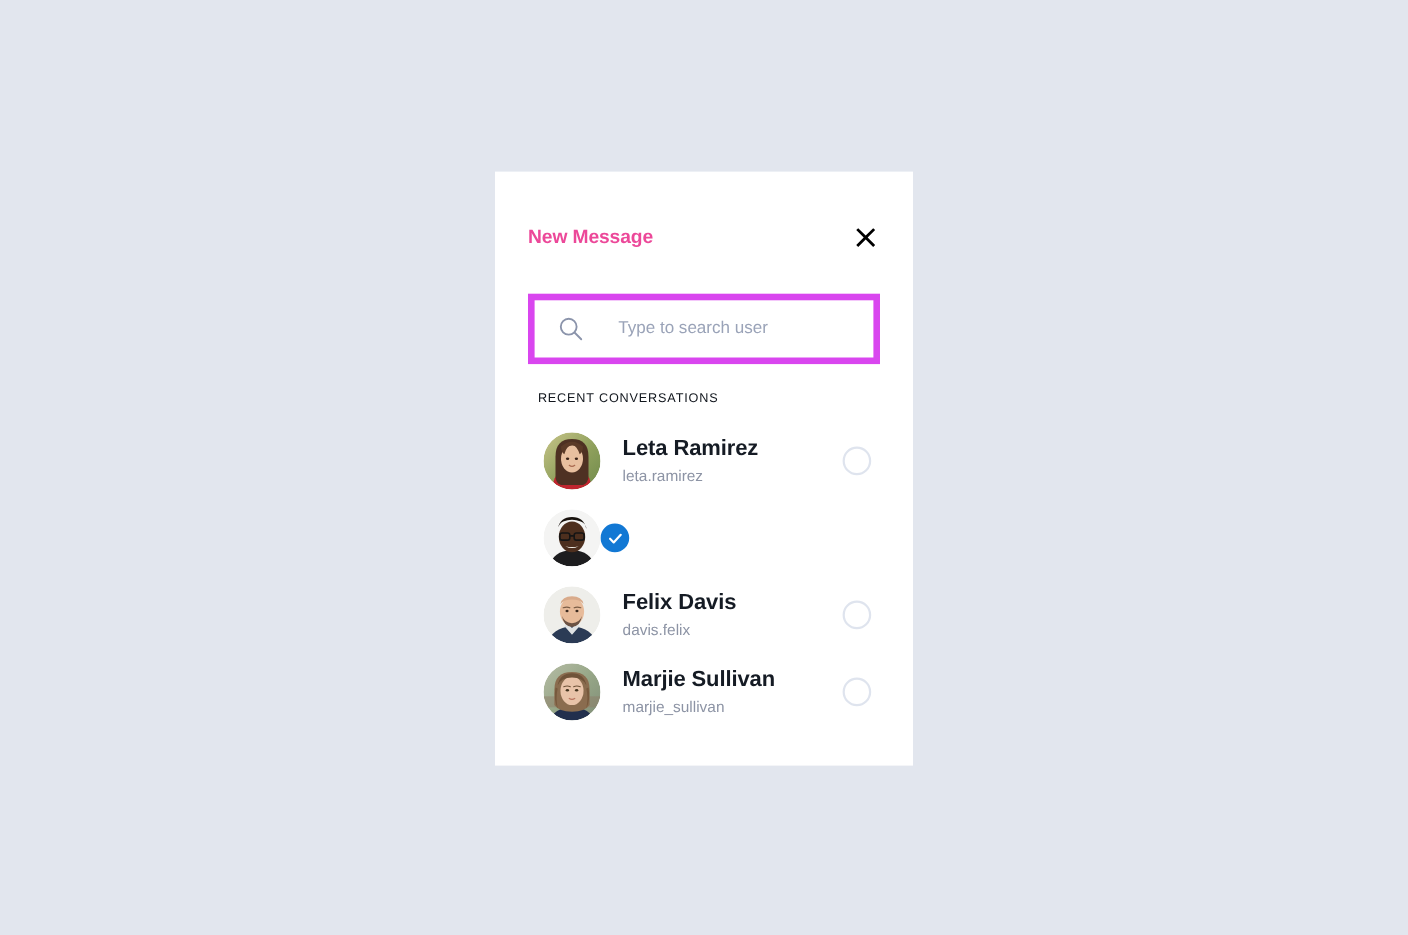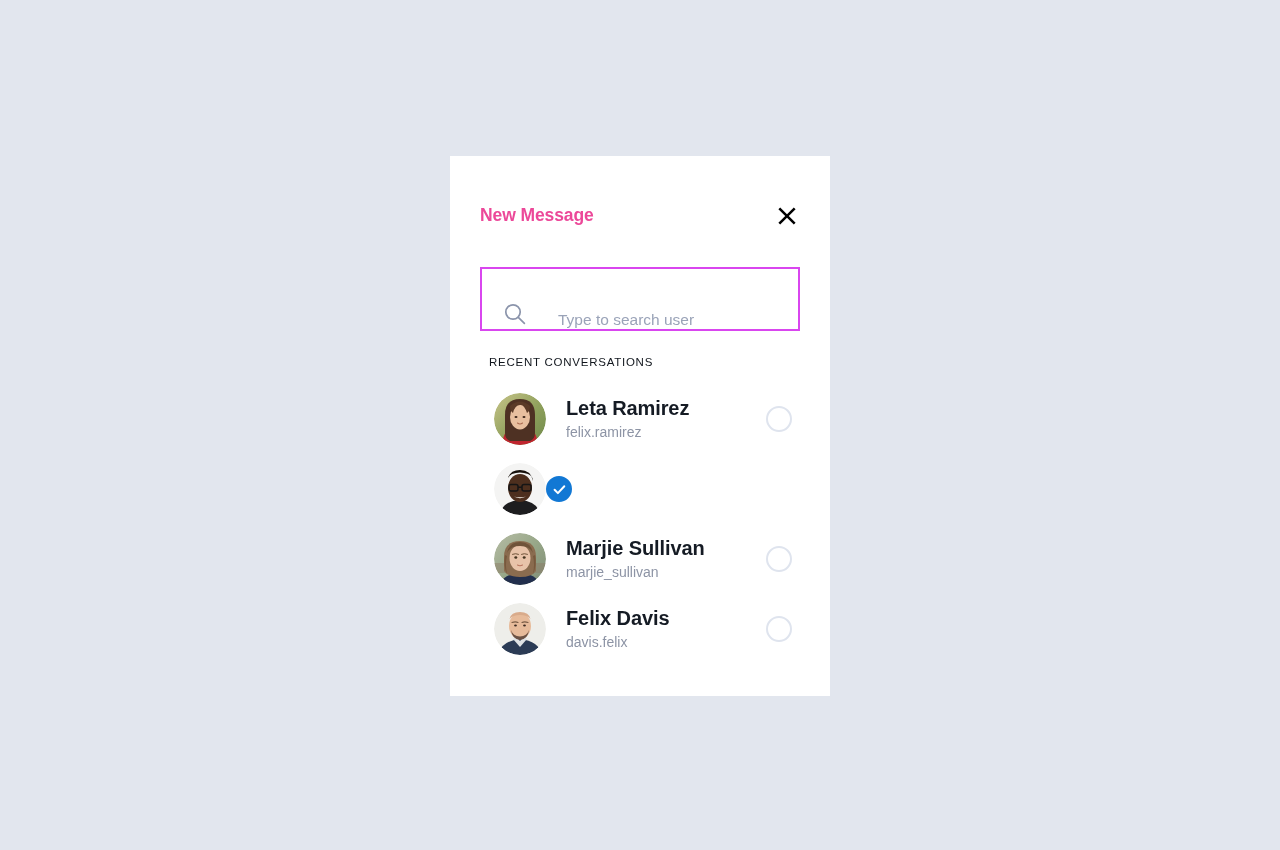--- a/index.html
+++ b/index.html
@@ -54,24 +54,24 @@
     background: none;
     border: none;
     padding: 0;
   }
   .close-button svg { display: block; }
 
   
   .search-wrap {
     margin: 38px 30px 0 30px;
     height: 64px;
-    border: 2px solid #d946ef;
+    border: 6px solid #d946ef;
     background: #ffffff;
     display: flex;
-    align-items: flex-end;
+    align-items: center;
     padding: 0 18px;
   }
 
   .search-icon {
     width: 30px;
     height: 30px;
     flex: 0 0 auto;
     display: flex;
     align-items: center;
     justify-content: center;
@@ -225,21 +225,21 @@
             <ellipse cx="26" cy="24" rx="10" ry="12.5" fill="#e8bf9f"></ellipse>
             <path d="M16 13 Q26 4 36 13 Q36 18 33 20 Q30 11 26 12 Q21 12 19 20 Q16 18 16 13 Z" fill="#5b3a27"></path>
             <ellipse cx="22" cy="24" rx="1.5" ry="1.1" fill="#3a2318"></ellipse>
             <ellipse cx="30" cy="24" rx="1.5" ry="1.1" fill="#3a2318"></ellipse>
             <path d="M23.5 30 Q26 32 28.5 30" stroke="#a9694f" stroke-width="1.1" fill="none" stroke-linecap="round"></path>
           </g>
         </svg>
       </div>
       <div class="user-meta">
         <div class="user-name">Leta Ramirez</div>
-        <div class="user-handle">felix.ramirez</div>
+        <div class="user-handle">leta.ramirez</div>
       </div>
       <div class="select-toggle off">
         
       </div>
     </div>
 
     <div class="user-row">
       <div class="avatar">
         <svg viewBox="0 0 52 52" aria-hidden="true">
           <defs>
@@ -256,20 +256,51 @@
             <rect x="28" y="21.5" width="9" height="6.5" rx="2" fill="none" stroke="#151515" stroke-width="1.5"></rect>
             <line x1="24" y1="24.2" x2="28" y2="24.2" stroke="#151515" stroke-width="1.5"></line>
             <path d="M20 33.5 Q26 37 32 33.5 Q26 35.2 20 33.5 Z" fill="#f2efe8"></path>
           </g>
         </svg>
       </div>
       <div class="select-toggle on">
         <svg width="15" height="15" viewBox="0 0 15 15" aria-hidden="true">
           <path d="M2.6 7.8 L5.9 11.1 L12.3 4.2" fill="none" stroke="#ffffff" stroke-width="2" stroke-linecap="round" stroke-linejoin="round"></path>
         </svg>
+      </div>
+    </div>
+
+    <div class="user-row">
+      <div class="avatar">
+        <svg viewBox="0 0 52 52" aria-hidden="true">
+          <defs>
+              <clipPath id="c3">
+                <circle cx="26" cy="26" r="26"></circle>
+              </clipPath>
+            </defs>
+          <g clip-path="url(#c3)">
+            <rect width="52" height="52" fill="#eeeeea"></rect>
+            <path d="M4 52 Q7 38 26 36 Q45 38 48 52 Z" fill="#2b3b55"></path>
+            <path d="M19 36 L26 44 L33 36 L30 34 L26 38 L22 34 Z" fill="#dfe2e4"></path>
+            <ellipse cx="26" cy="23" rx="11" ry="13" fill="#e7bb9a"></ellipse>
+            <path d="M15.5 16 Q17 9 26 9 Q35 9 36.5 16 Q33 12 26 12 Q19 12 15.5 16 Z" fill="#d9ab8b"></path>
+            <path d="M17 27 Q18 36 26 37 Q34 36 35 27 Q33 33 26 33.5 Q19 33 17 27 Z" fill="#6b5244"></path>
+            <ellipse cx="21.5" cy="22.5" rx="1.4" ry="1.1" fill="#3b2a20"></ellipse>
+            <ellipse cx="30.5" cy="22.5" rx="1.4" ry="1.1" fill="#3b2a20"></ellipse>
+            <path d="M18 19.5 Q21.5 18.2 24 19.5" stroke="#7a5c45" stroke-width="1.1" fill="none" stroke-linecap="round"></path>
+            <path d="M28 19.5 Q30.5 18.2 34 19.5" stroke="#7a5c45" stroke-width="1.1" fill="none" stroke-linecap="round"></path>
+          </g>
+        </svg>
+      </div>
+      <div class="user-meta">
+        <div class="user-name">Felix Davis</div>
+        <div class="user-handle">davis.felix</div>
+      </div>
+      <div class="select-toggle off">
+        
       </div>
     </div>
 
     <div class="user-row">
       <div class="avatar">
         <svg viewBox="0 0 52 52" aria-hidden="true">
           <defs>
             <clipPath id="c4">
                 <circle cx="26" cy="26" r="26"></circle>
               </clipPath>
@@ -298,45 +329,14 @@
       </div>
       <div class="user-meta">
         <div class="user-name">Marjie Sullivan</div>
         <div class="user-handle">marjie_sullivan</div>
       </div>
       <div class="select-toggle off">
         
       </div>
     </div>
 
-    <div class="user-row">
-      <div class="avatar">
-        <svg viewBox="0 0 52 52" aria-hidden="true">
-          <defs>
-              <clipPath id="c3">
-                <circle cx="26" cy="26" r="26"></circle>
-              </clipPath>
-            </defs>
-          <g clip-path="url(#c3)">
-            <rect width="52" height="52" fill="#eeeeea"></rect>
-            <path d="M4 52 Q7 38 26 36 Q45 38 48 52 Z" fill="#2b3b55"></path>
-            <path d="M19 36 L26 44 L33 36 L30 34 L26 38 L22 34 Z" fill="#dfe2e4"></path>
-            <ellipse cx="26" cy="23" rx="11" ry="13" fill="#e7bb9a"></ellipse>
-            <path d="M15.5 16 Q17 9 26 9 Q35 9 36.5 16 Q33 12 26 12 Q19 12 15.5 16 Z" fill="#d9ab8b"></path>
-            <path d="M17 27 Q18 36 26 37 Q34 36 35 27 Q33 33 26 33.5 Q19 33 17 27 Z" fill="#6b5244"></path>
-            <ellipse cx="21.5" cy="22.5" rx="1.4" ry="1.1" fill="#3b2a20"></ellipse>
-            <ellipse cx="30.5" cy="22.5" rx="1.4" ry="1.1" fill="#3b2a20"></ellipse>
-            <path d="M18 19.5 Q21.5 18.2 24 19.5" stroke="#7a5c45" stroke-width="1.1" fill="none" stroke-linecap="round"></path>
-            <path d="M28 19.5 Q30.5 18.2 34 19.5" stroke="#7a5c45" stroke-width="1.1" fill="none" stroke-linecap="round"></path>
-          </g>
-        </svg>
-      </div>
-      <div class="user-meta">
-        <div class="user-name">Felix Davis</div>
-        <div class="user-handle">davis.felix</div>
-      </div>
-      <div class="select-toggle off">
-        
-      </div>
-    </div>
-
   </div>
 </div>
 
 </body></html>

